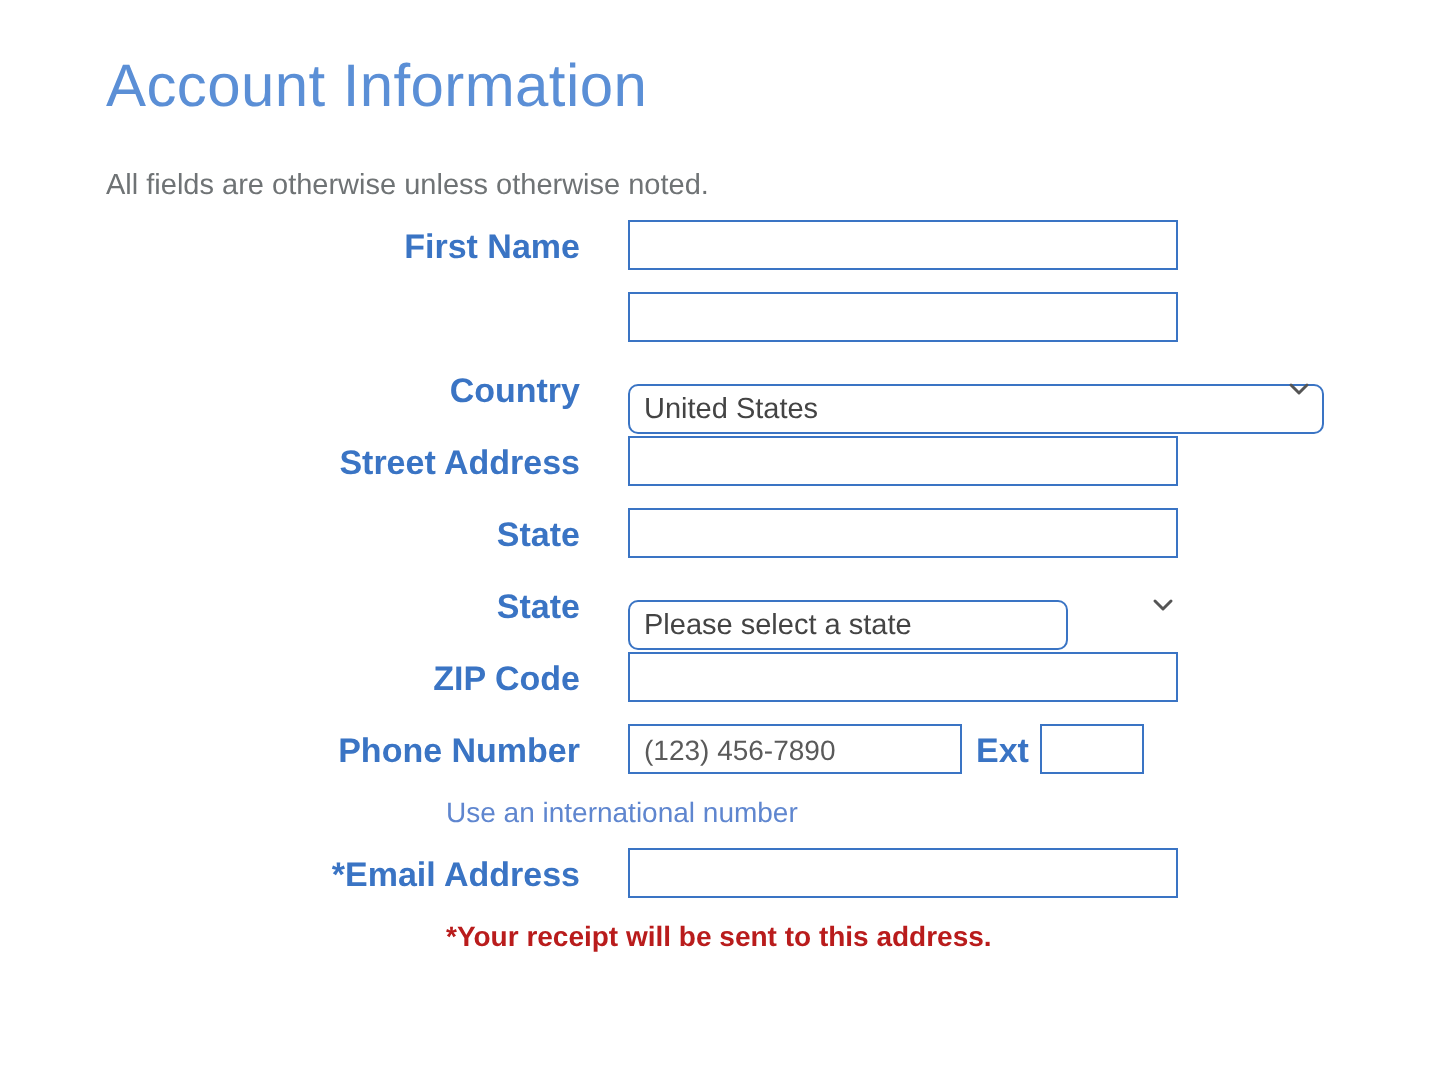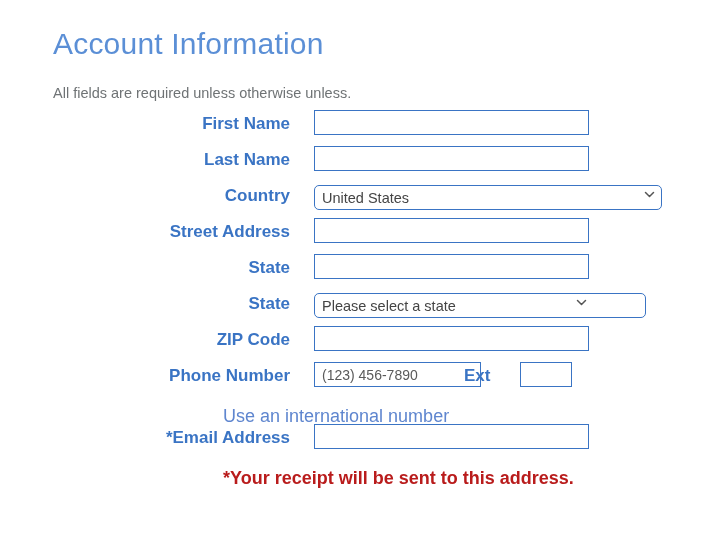--- a/index.html
+++ b/index.html
@@ -101,114 +101,111 @@
     font-size: 14px;
     color: #444;
     padding: 0 7px;
     outline: none;
   }
   .txt::placeholder { color: #5a5a5a; opacity: 1; }
 
   .sel {
     position: absolute;
     left: 314px;
-    top: 5px;
+    top: 12px;
     height: 25px;
     box-sizing: border-box;
     border: 1px solid #3a74c4;
     border-radius: 5px;
     background: #ffffff;
     font-family: "Liberation Sans", sans-serif;
     font-size: 14.5px;
     color: #444;
     padding: 0 24px 0 7px;
     outline: none;
     -webkit-appearance: none;
     -moz-appearance: none;
     appearance: none;
   }
   .sel-country { width: 348px; }
-  .sel-state   { width: 332px; }
+  .sel-state   { width: 220px; }
 
   .chev {
     position: absolute;
     top: 9px;
     width: 11px;
     height: 11px;
     pointer-events: none;
   }
   .chev-country { left: 644px; }
   .chev-state   { left: 576px; }
   .chev svg { display: block; }
 
   
   .txt-phone {
     left: 314px;
     width: 167px;
   }
   .ext-label {
     position: absolute;
-    left: 464px;
+    left: 488px;
     top: 0;
     height: 32px;
     display: flex;
     align-items: center;
     font-size: 17px;
     font-weight: bold;
     color: #3a74c4;
   }
   .txt-ext {
     left: 520px;
     width: 52px;
   }
 
   
   .note-row {
     position: relative;
     height: 26px;
   }
   .note {
     position: absolute;
-    top: 10px;
-    font-size: 18px;
+    top: 2px;
+    font-size: 14px;
     white-space: nowrap;
   }
   .note-link {
     left: 223px;
     color: #5f86cf;
     font-weight: 400;
   }
   .note-gray {
     left: 223px;
     color: #b91c1c;
     font-weight: 700;
   }
 </style>
 </head>
 <body>
 
 <div class="page">
 
   <div class="page-title">Account Information</div>
 
-  <div class="subtitle">All fields are required unless otherwise unless.</div>
+  <div class="subtitle">All fields are otherwise unless otherwise noted.</div>
 
   <div class="form">
 
     <div class="row">
       <div class="label-wrap">
         <span class="field-label">First Name</span>
       </div>
       <input class="txt" type="text" placeholder="" style="">
     </div>
 
     <div class="row">
-      <div class="label-wrap">
-        <span class="field-label">Last Name</span>
-      </div>
       <input class="txt" type="text" placeholder="" style="">
     </div>
 
 
     <div class="row">
       <div class="label-wrap">
         <span class="field-label">Country</span>
       </div>
       <select class="sel sel-country">
         <option>United States</option>

